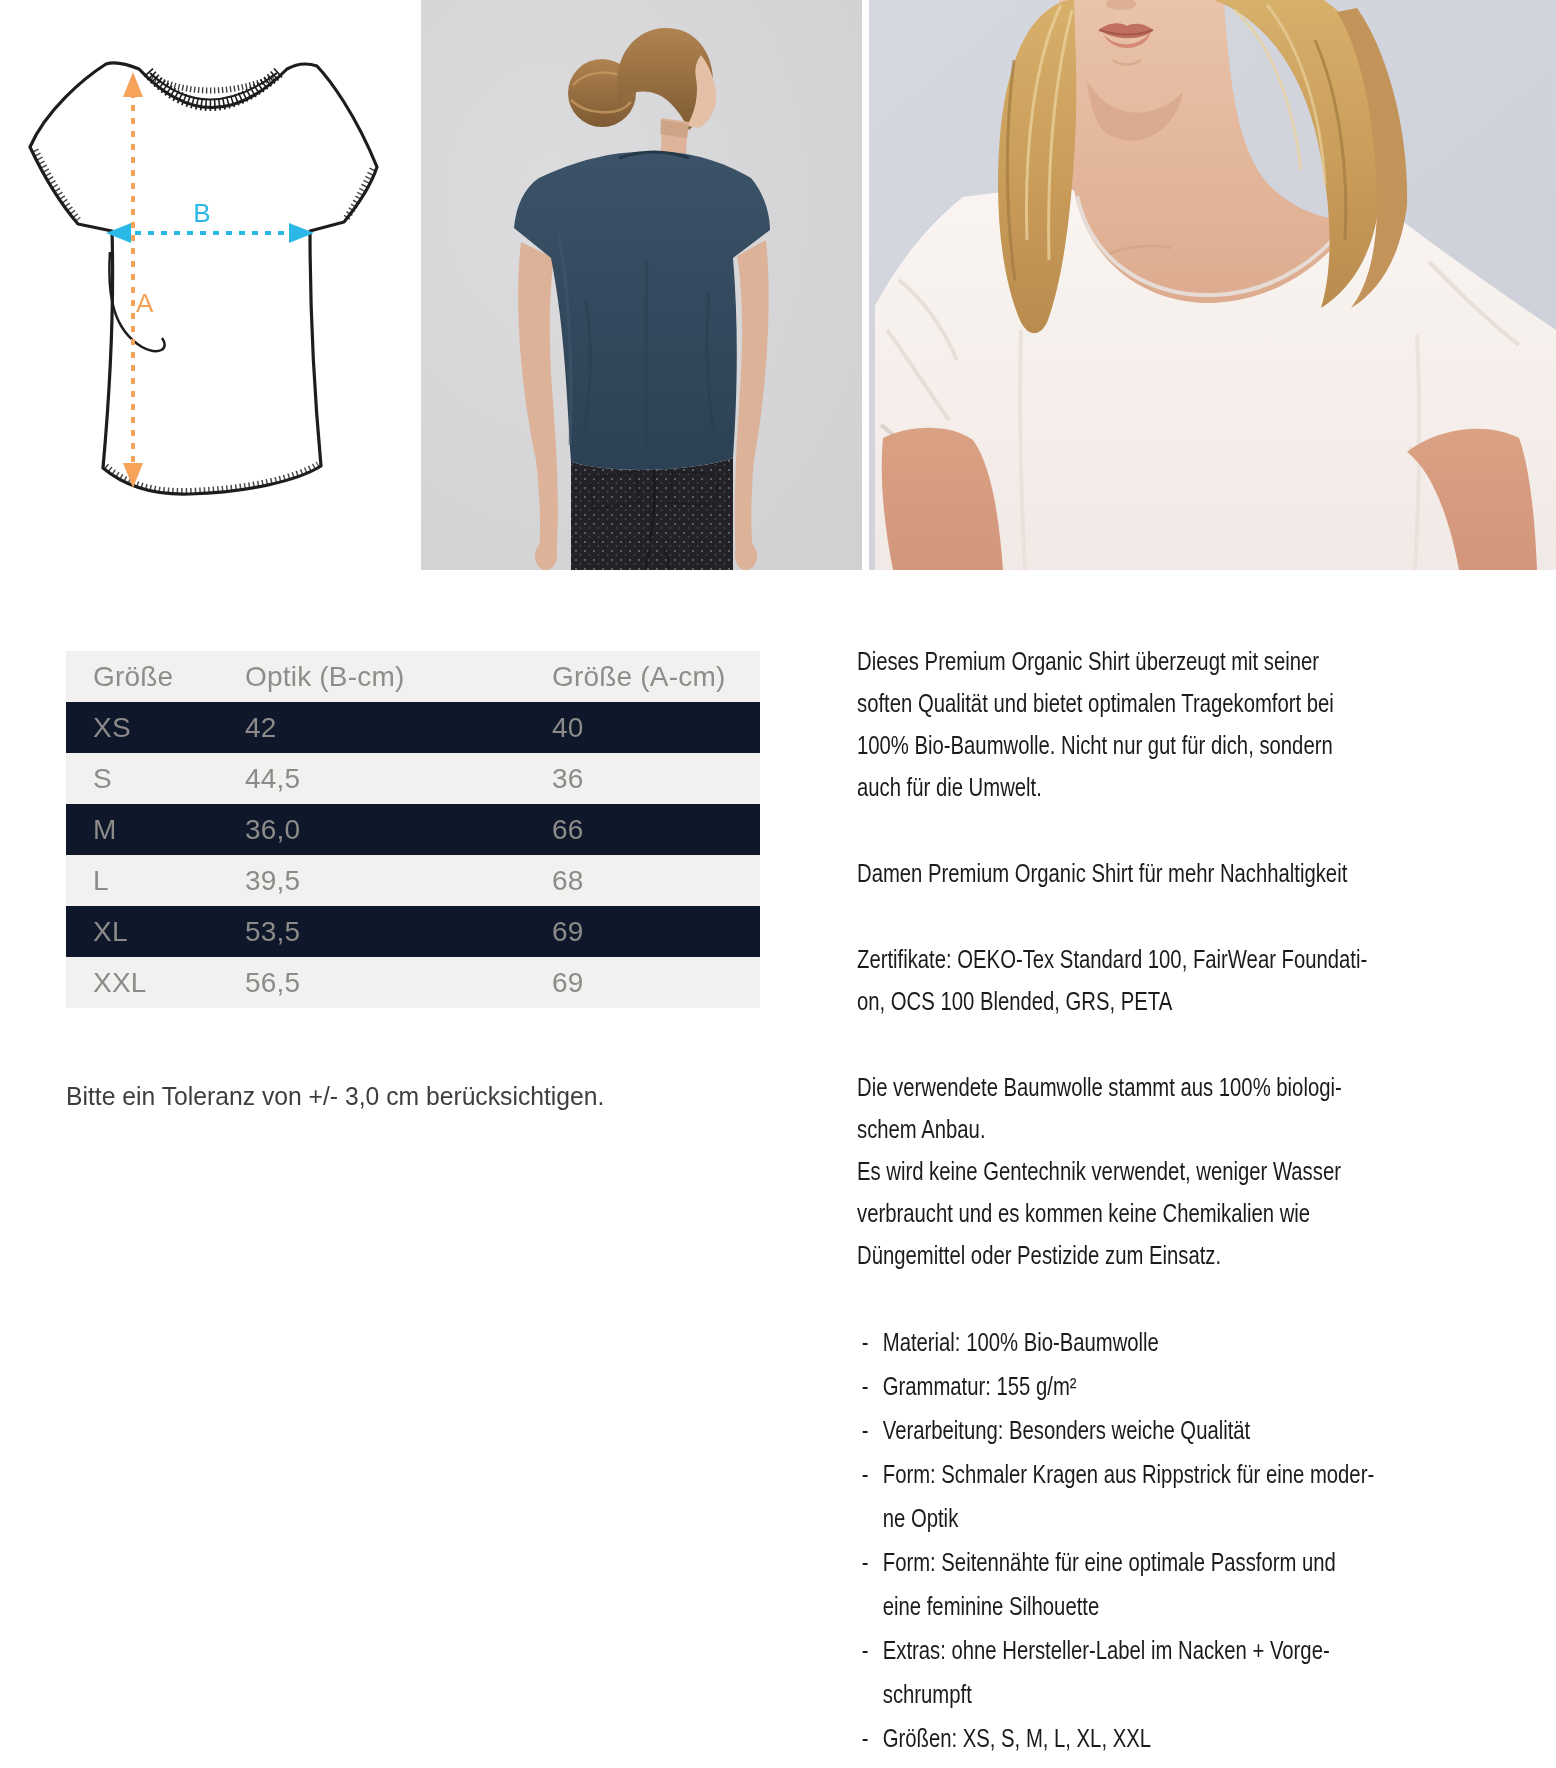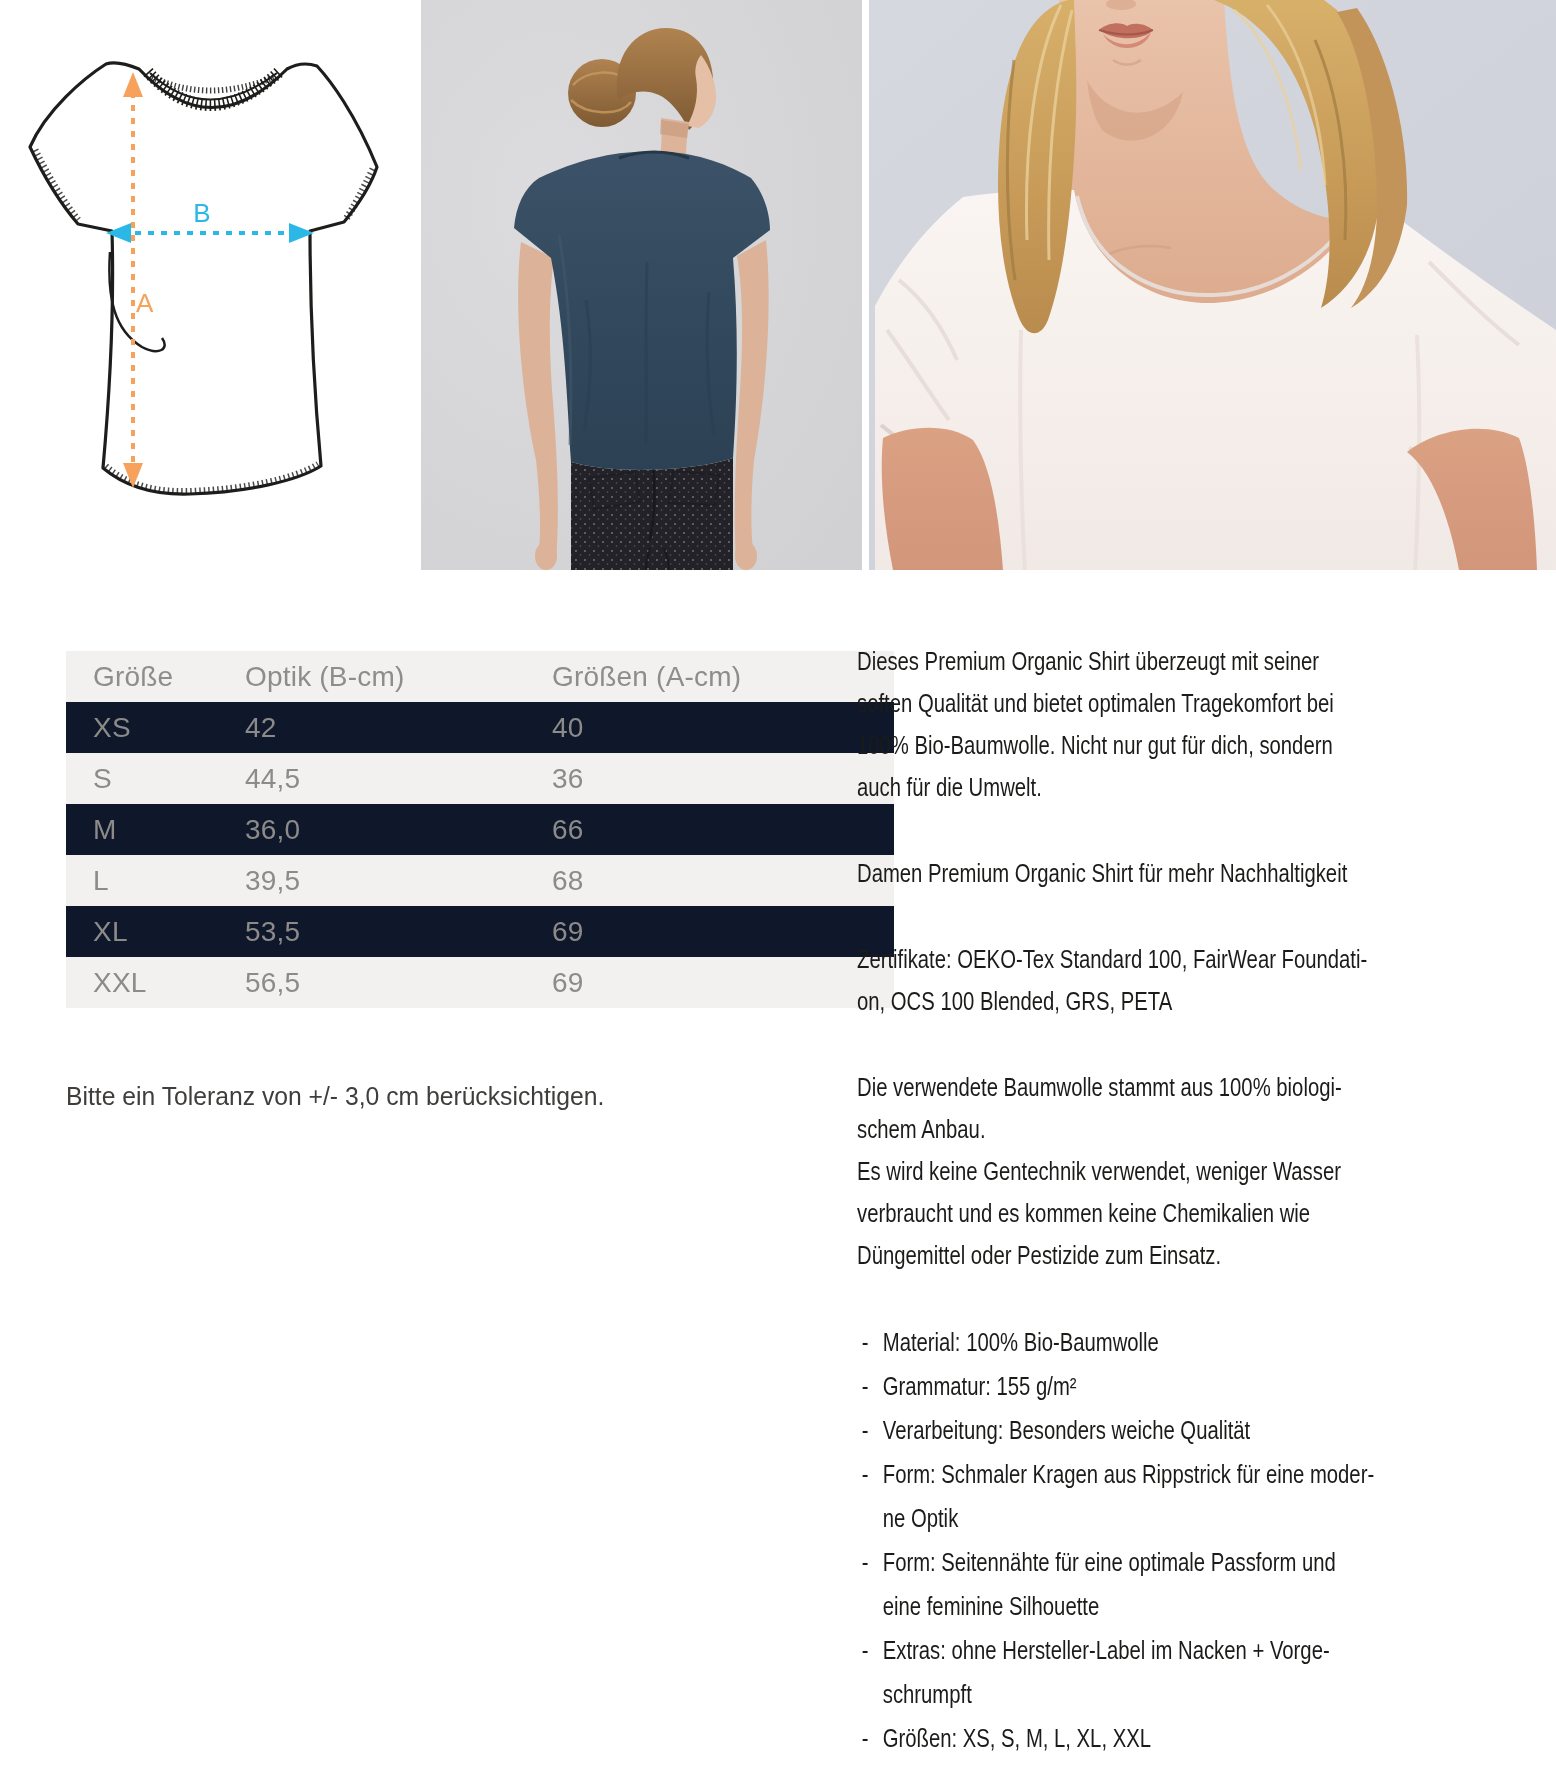--- a/index.html
+++ b/index.html
@@ -8,21 +8,21 @@
     font-family:"Liberation Sans",sans-serif;
   }
   .canvas{position:absolute;inset:0}
   
   .pane{position:absolute;top:0;height:570px;overflow:hidden}
   #drawing-pane{left:0;width:421px;background:#ffffff}
   #photo-back-pane{left:421px;width:441px}
   #photo-front-pane{left:869px;width:687px}
   .pane svg{display:block}
   
-  .size-table{position:absolute;left:66px;top:651px;width:828px;font-size:28px;color:#8c8b89;letter-spacing:.2px}
+  .size-table{position:absolute;left:66px;top:651px;width:694px;font-size:28px;color:#8c8b89;letter-spacing:.2px}
   .t-row{display:grid;grid-template-columns:179px 307px 208px;height:51px;align-items:center}
   .t-row > div:first-child{padding-left:27px}
   .t-head{background:#f2f1ef;color:#8e8d8b}
   .t-row.odd{background:#0f172a}
   .t-row.even{background:#f2f1ef}
   
   .tolerance{position:absolute;left:66px;top:1081px;margin:0;font-size:26px;color:#3f3e3c;
     transform:scaleX(.95);transform-origin:left top;white-space:nowrap}
   
   .right-col{position:absolute;left:857px;top:640px;width:867px;color:#1b1b19;
@@ -199,21 +199,21 @@
         <path d="M 365,10 C 400,40 424,100 432,170 M 398,5 C 430,45 452,110 456,185" stroke="#e9d09b" stroke-width="3" fill="none" opacity=".7"></path>
         <path d="M 446,40 C 470,95 480,170 476,240" stroke="#9f7a42" stroke-width="3" fill="none" opacity=".7"></path>
       </g>
     </svg>
   </div>
 
   <div class="size-table">
     <div class="t-row t-head">
       <div>Größe</div>
       <div>Optik (B-cm)</div>
-      <div>Größen (A-cm)</div>
+      <div>Größe (A-cm)</div>
     </div>
     <div class="t-row odd">
       <div>XS</div>
       <div>42</div>
       <div>40</div>
     </div>
     <div class="t-row even">
       <div>S</div>
       <div>44,5</div>
       <div>36</div>

